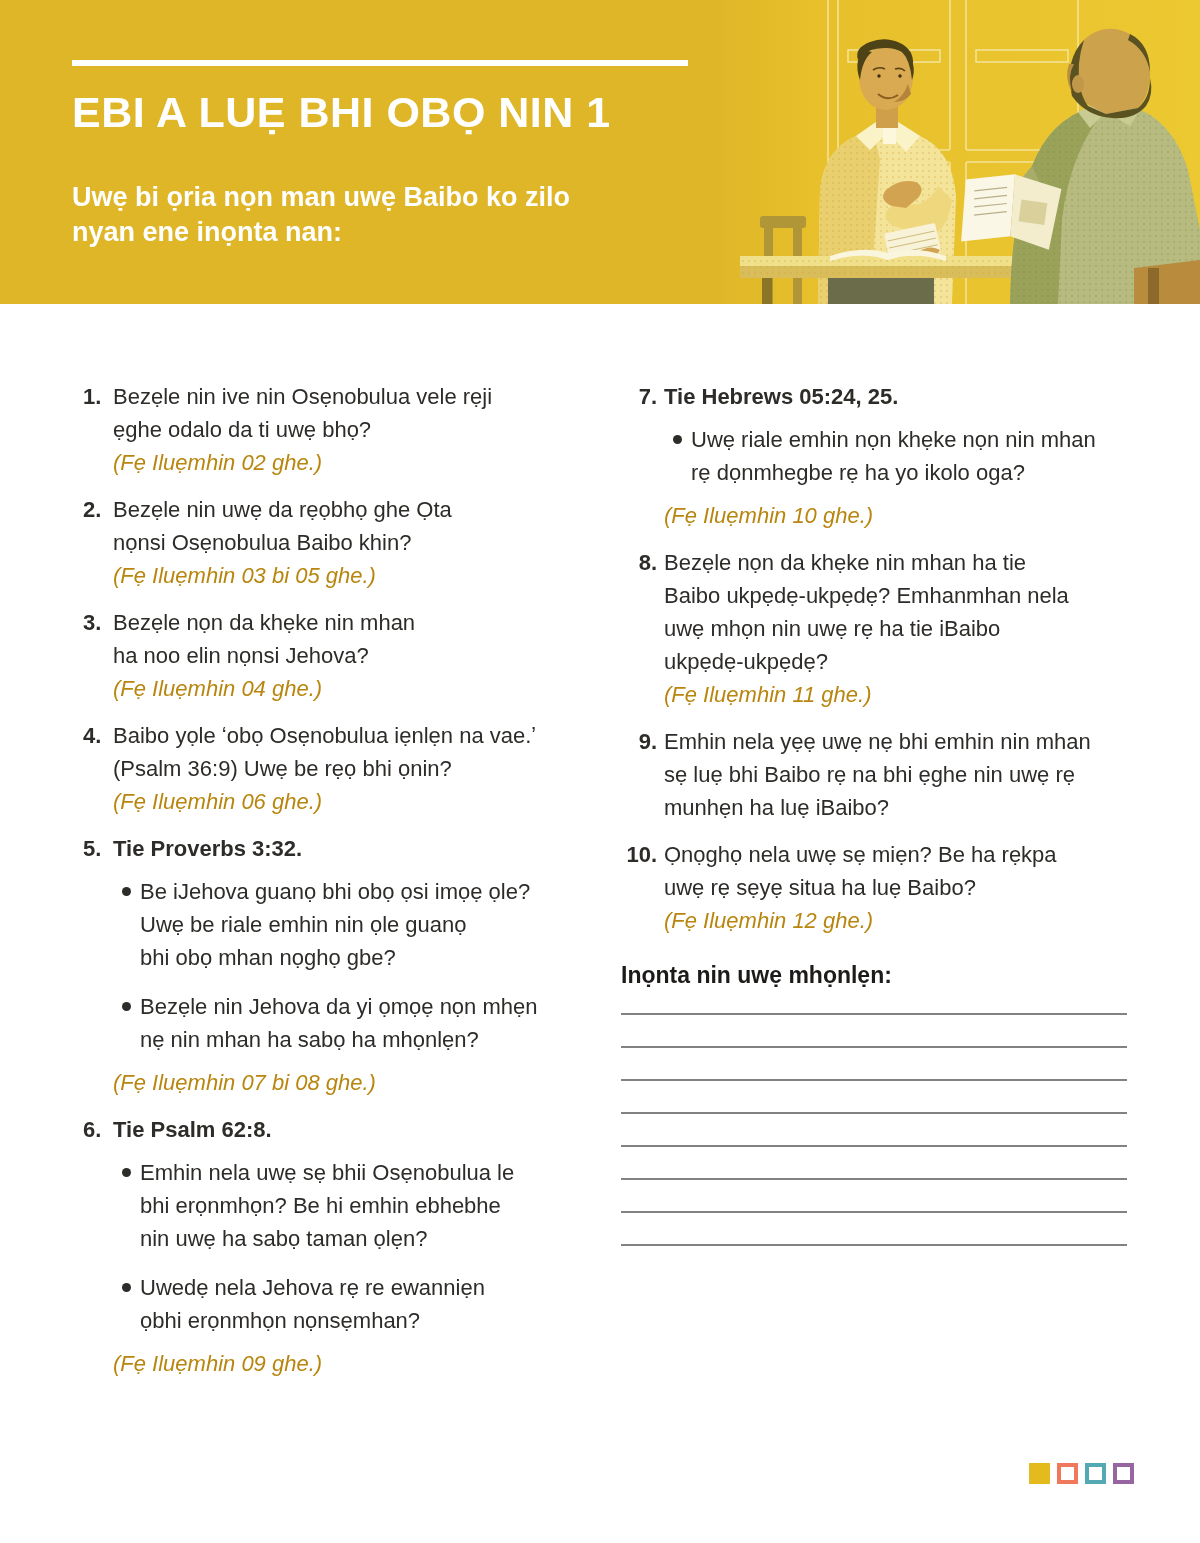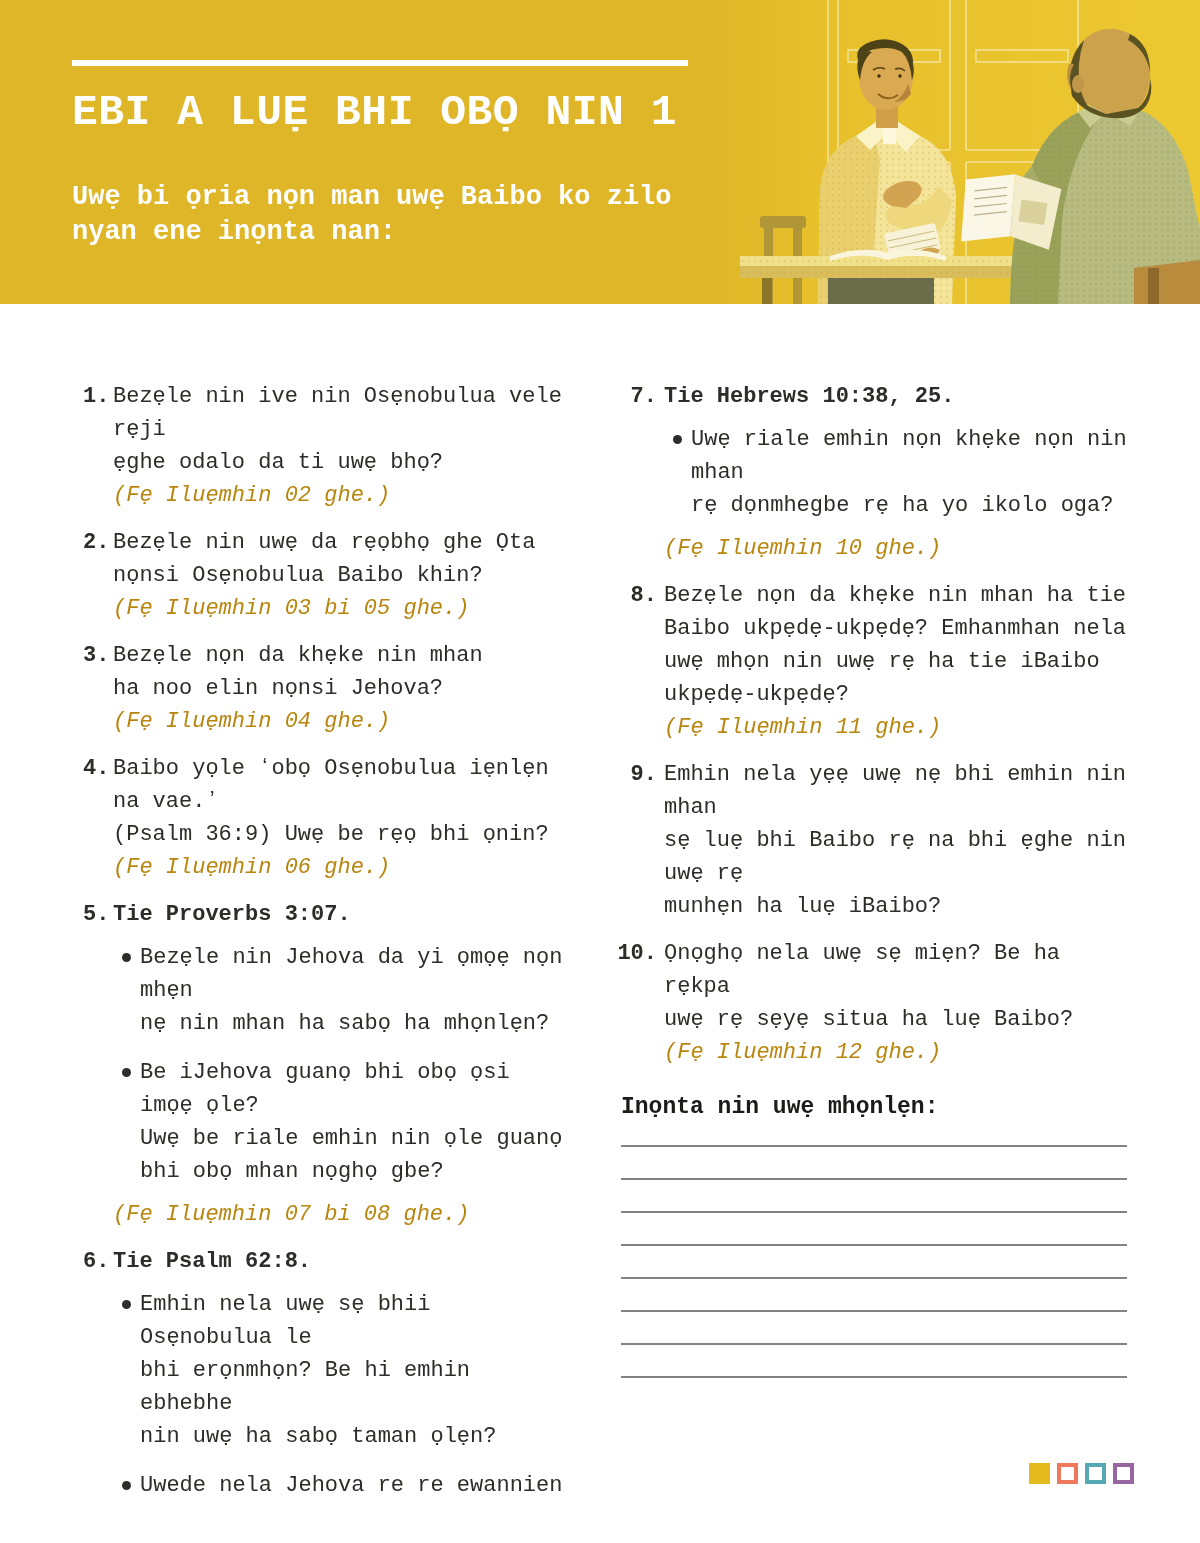--- a/index.html
+++ b/index.html
@@ -1,18 +1,18 @@
 <!DOCTYPE html>
 <html><head>
 <meta charset="utf-8">
 <style>
   html,body{margin:0;padding:0;background:#ffffff;}
   .page{
     position:relative;width:1200px;height:1491px;background:#ffffff;
-    font-family:Liberation Mono, monospace;overflow:hidden;color:#2e2c29;
+    font-family:Liberation Sans, sans-serif;overflow:hidden;color:#2e2c29;
   }
   
   .header{position:absolute;top:0;left:0;width:1200px;height:304px;background:#dfb628;}
   .header-rule{position:absolute;left:72px;top:60px;width:616px;height:6px;background:#ffffff;}
   .header-title{
     position:absolute;left:72px;top:88px;width:640px;
     font-size:43px;font-weight:bold;color:#ffffff;letter-spacing:.5px;white-space:nowrap;
   }
   .header-sub{
     position:absolute;left:72px;top:180px;width:600px;
@@ -198,33 +198,33 @@
       <div class="q-body">
         <div class="q-text">Baibo yọle ʻobọ Osẹnobulua iẹnlẹn na vae.ʼ
 (Psalm 36:9) Uwẹ be rẹọ bhi ọnin?</div>
         <div class="q-ref">(Fẹ Iluẹmhin 06 ghe.)</div>
       </div>
     </div>
 
     <div class="q">
       <div class="q-num">5.</div>
       <div class="q-body">
-        <div class="q-lead">Tie Proverbs 3:07.</div>
+        <div class="q-lead">Tie Proverbs 3:32.</div>
         <div class="bullets">
-          <div class="bullet">
-            <span class="b-dot"></span>
-            <div class="q-text">Bezẹle nin Jehova da yi ọmọẹ nọn mhẹn
-nẹ nin mhan ha sabọ ha mhọnlẹn?</div>
-          </div>
           <div class="bullet">
             <span class="b-dot"></span>
             <div class="q-text">Be iJehova guanọ bhi obọ ọsi imọẹ ọle?
 Uwẹ be riale emhin nin ọle guanọ
 bhi obọ mhan nọghọ gbe?</div>
           </div>
+          <div class="bullet">
+            <span class="b-dot"></span>
+            <div class="q-text">Bezẹle nin Jehova da yi ọmọẹ nọn mhẹn
+nẹ nin mhan ha sabọ ha mhọnlẹn?</div>
+          </div>
         </div>
         <div class="q-ref q-ref--spaced">(Fẹ Iluẹmhin 07 bi 08 ghe.)</div>
       </div>
     </div>
 
     <div class="q">
       <div class="q-num">6.</div>
       <div class="q-body">
         <div class="q-lead">Tie Psalm 62:8.</div>
         <div class="bullets">
@@ -244,21 +244,21 @@
       </div>
     </div>
 
   </div>
 
   <div class="col col-right">
 
     <div class="q">
       <div class="q-num">7.</div>
       <div class="q-body">
-        <div class="q-lead">Tie Hebrews 10:38, 25.</div>
+        <div class="q-lead">Tie Hebrews 05:24, 25.</div>
         <div class="bullets">
           <div class="bullet">
             <span class="b-dot"></span>
             <div class="q-text">Uwẹ riale emhin nọn khẹke nọn nin mhan
 rẹ dọnmhegbe rẹ ha yo ikolo oga?</div>
           </div>
         </div>
         <div class="q-ref q-ref--spaced">(Fẹ Iluẹmhin 10 ghe.)</div>
       </div>
     </div>

